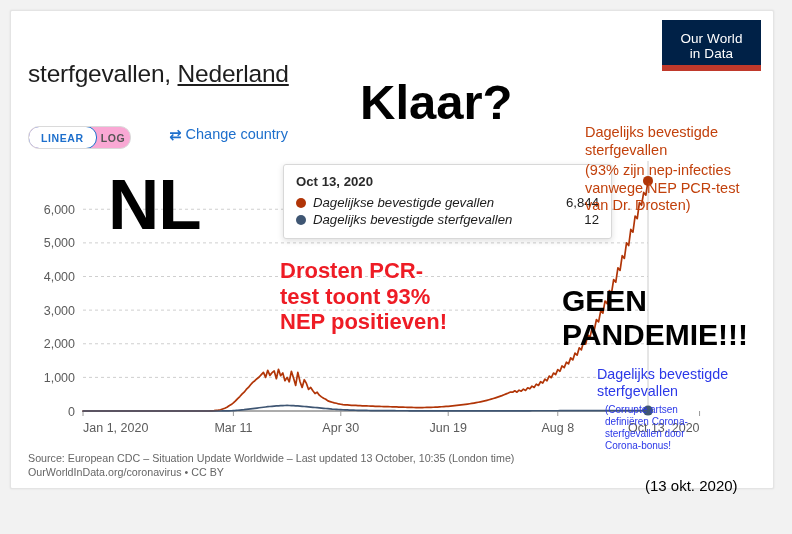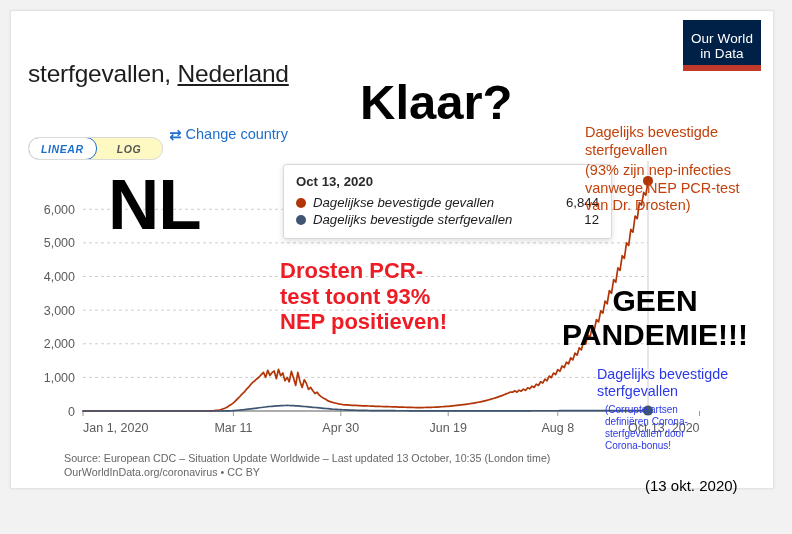--- a/index.html
+++ b/index.html
@@ -23,60 +23,60 @@
   
   .chart-title{
     position:absolute;left:17px;top:16px;width:600px;
     font-size:24.5px;line-height:1.28;color:#1d1d1d;
     font-weight:400;letter-spacing:-.2px;
   }
   .chart-title .u{text-decoration:underline;text-underline-offset:2px;}
 
   
   .owid-logo{
-    position:absolute;right:12px;top:9px;width:78px;height:51px;
+    position:absolute;right:12px;top:9px;width:99px;height:51px;
     background:#002147;display:flex;flex-direction:column;
     align-items:center;justify-content:center;
   }
   .owid-logo .l1,.owid-logo .l2{
     color:#fff;font-size:13.5px;line-height:15px;letter-spacing:.1px;
   }
   .owid-logo .bar{
     position:absolute;left:0;right:0;bottom:0;height:6px;background:#c0392b;
   }
 
   
   .controls{position:absolute;left:17px;top:114px;height:22px;}
   .toggle{
-    position:absolute;left:0;top:12px;display:flex;height:21px;
-    border:1px solid #dadada;border-radius:11px;overflow:hidden;background:#fef9c3;font-style:italic;
+    position:absolute;left:0;top:1px;display:flex;height:21px;
+    border:1px solid #dadada;border-radius:11px;overflow:hidden;background:#f9a8d4;
   }
   .toggle .seg{
     display:flex;align-items:center;justify-content:center;
-    font-size:10.5px;font-weight:700;letter-spacing:.6px;padding:0 21px;
+    font-size:10.5px;font-weight:700;letter-spacing:.6px;padding:0 5px;
   }
   .toggle .seg.active{
     background:#fff;color:#1d6fcc;border:1px solid #1d6fcc;border-radius:11px;
     margin:-1px;padding:0 12px;
   }
   .toggle .seg.inactive{color:#555;}
   .change-country{
     position:absolute;left:141px;top:1px;color:#1d6fcc;font-size:14.5px;
     display:flex;align-items:center;gap:4px;cursor:pointer;white-space:nowrap;
   }
   .ccicon{font-size:15px;line-height:1;font-weight:700;}
 
   
   .plot{position:absolute;left:0;top:150px;width:762px;height:275px;}
   svg.chart{position:absolute;left:0;top:0;}
 
   
   .source{
     position:absolute;left:17px;top:440px;font-size:10.7px;color:#666;
-    line-height:1.34;white-space:nowrap;margin-left:36px;
+    line-height:1.34;white-space:nowrap;
   }
 
   
   .urlbar{
     position:absolute;left:29px;top:497px;font-size:13.2px;color:#111;
     white-space:nowrap;
   }
 
   
   .tooltip{
@@ -97,21 +97,21 @@
     line-height:.92;letter-spacing:-1px;
   }
   .ov-klaar{
     left:360px;top:78px;font-size:49px;font-weight:700;color:#000;line-height:1;
   }
   .ov-red{
     left:280px;top:258px;font-size:22px;font-weight:700;color:#ee1c25;
     line-height:1.17;
   }
   .ov-geen{
-    left:562px;top:284px;font-size:30px;font-weight:700;color:#000;line-height:1.12;text-align:center;
+    left:562px;top:284px;font-size:30px;font-weight:700;color:#000;line-height:1.12;
   }
   .ov-or1{
     left:585px;top:124px;font-size:14.5px;color:#c2410c;line-height:1.22;
   }
   .ov-or2{
     left:585px;top:162px;font-size:14.5px;color:#c2410c;line-height:1.22;
   }
   .ov-bl1{
     left:597px;top:366px;font-size:14.3px;color:#2b38e8;line-height:1.2;
   }

